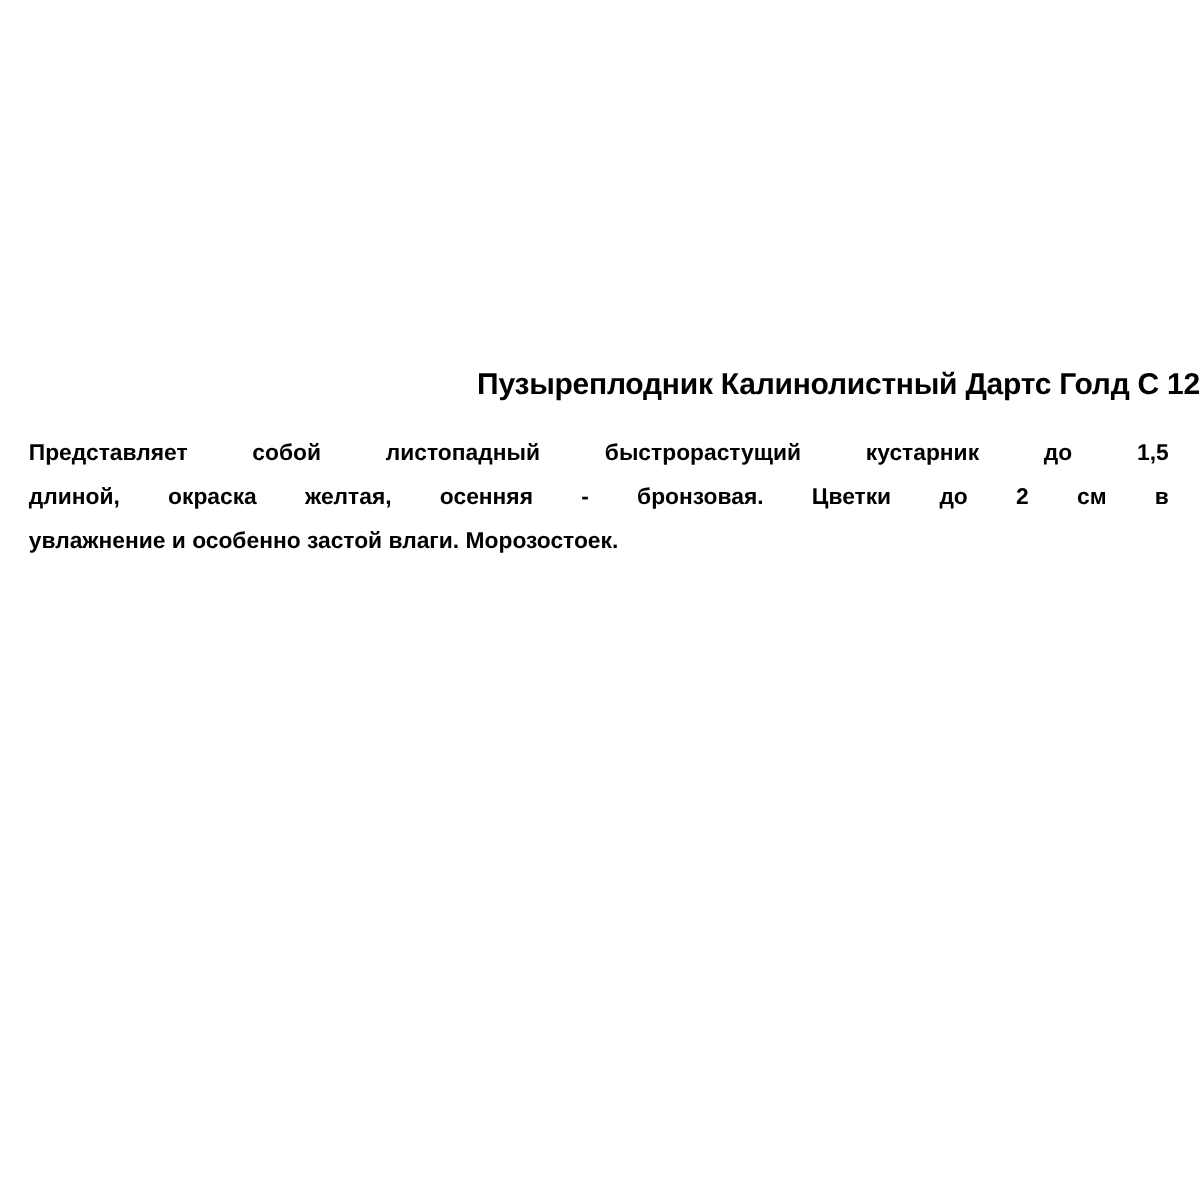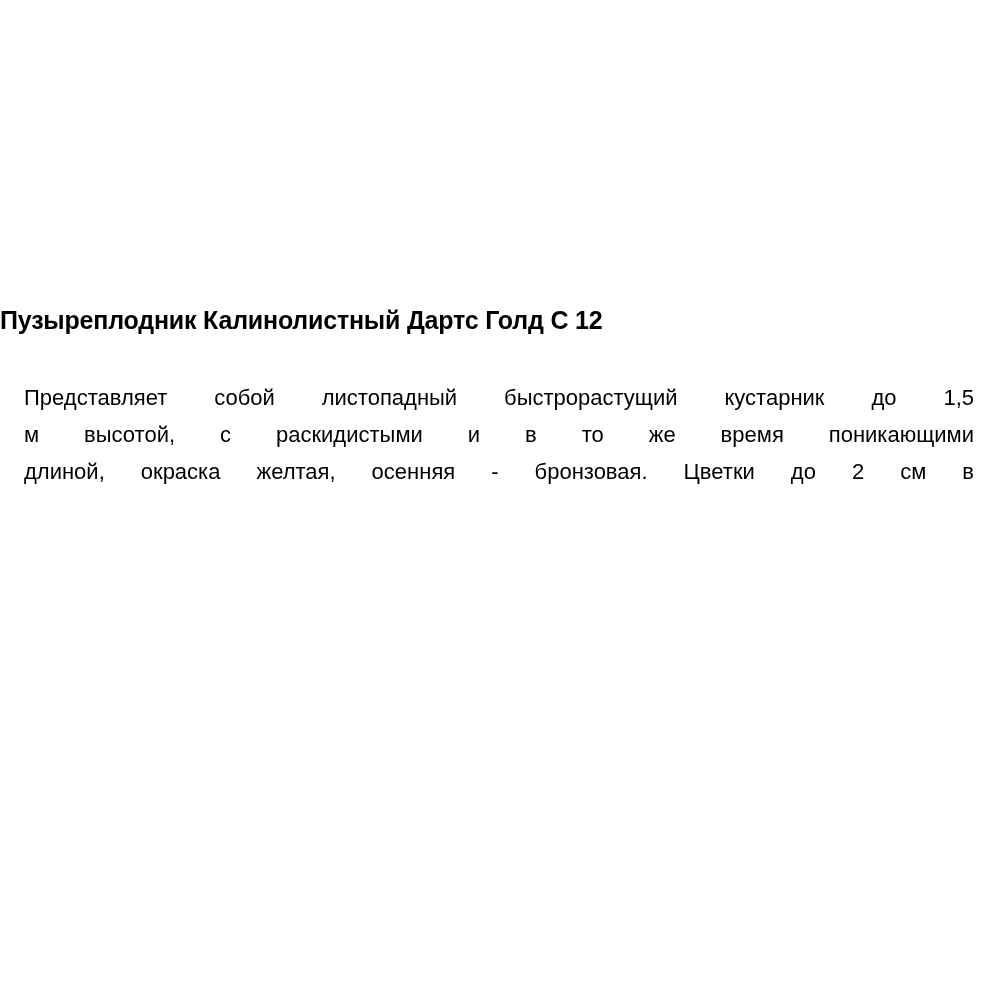--- a/index.html
+++ b/index.html
@@ -13,47 +13,48 @@
       position: relative;
       overflow: hidden;
       font-family: "Liberation Sans", "DejaVu Sans", sans-serif;
       color: #000000;
     }
     .title {
       position: absolute;
       top: 302px;
       left: 0;
       width: 1000px;
-      text-align: left;
+      text-align: right;
       font-weight: bold;
       font-size: 25px;
       line-height: 36px;
       letter-spacing: -0.2px;
     }
     .body-text {
       position: absolute;
-      top: 380px;
+      top: 360px;
       left: 24px;
       width: 950px;
-      font-size: 22px;
+      font-size: 19px;
+      font-weight: bold;
     }
     .line {
       display: block;
       height: 36.8px;
       line-height: 36.8px;
       white-space: nowrap;
       text-align: justify;
       text-align-last: justify;
     }
     .line.last {
       text-align-last: left;
     }
   </style>
 </head>
 <body>
 
 <div class="title">Пузыреплодник Калинолистный Дартс Голд С 12</div>
 
 <div class="body-text">
   <span class="line">Представляет собой листопадный быстрорастущий кустарник до 1,5</span>
-  <span class="line">м высотой, с раскидистыми и в то же время поникающими</span>
   <span class="line">длиной, окраска желтая, осенняя - бронзовая. Цветки до 2 см в</span>
+  <span class="line last">увлажнение и особенно застой влаги. Морозостоек.</span>
 </div>
 
 </body></html>

